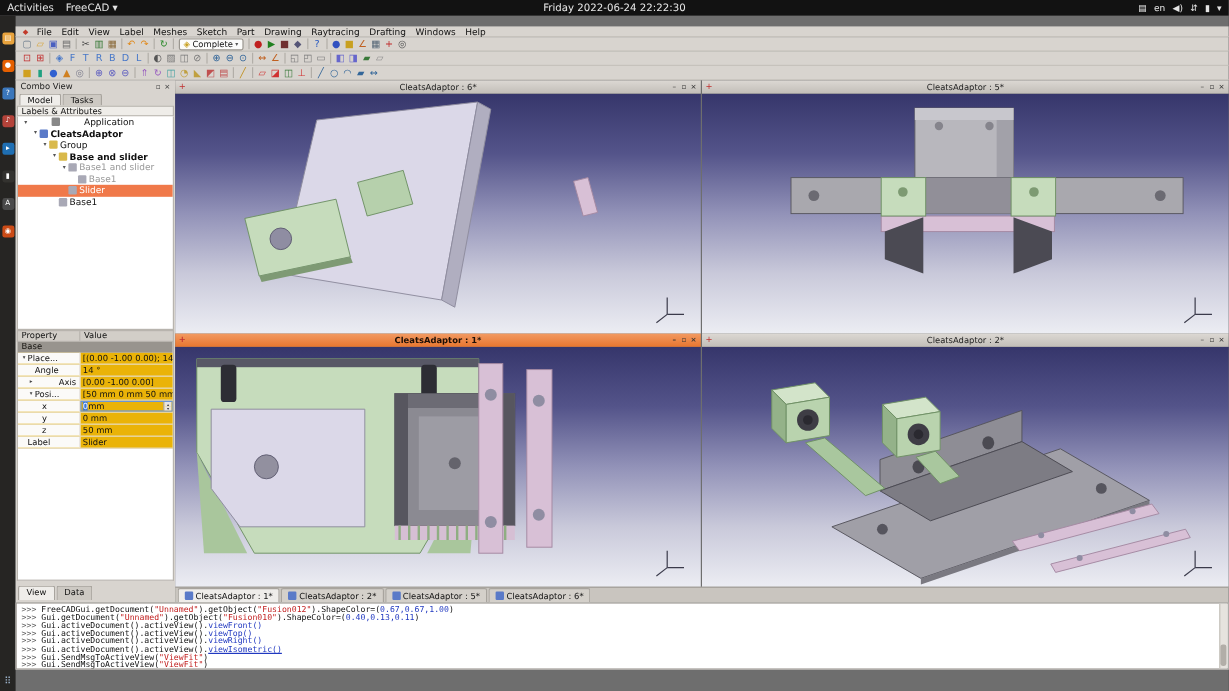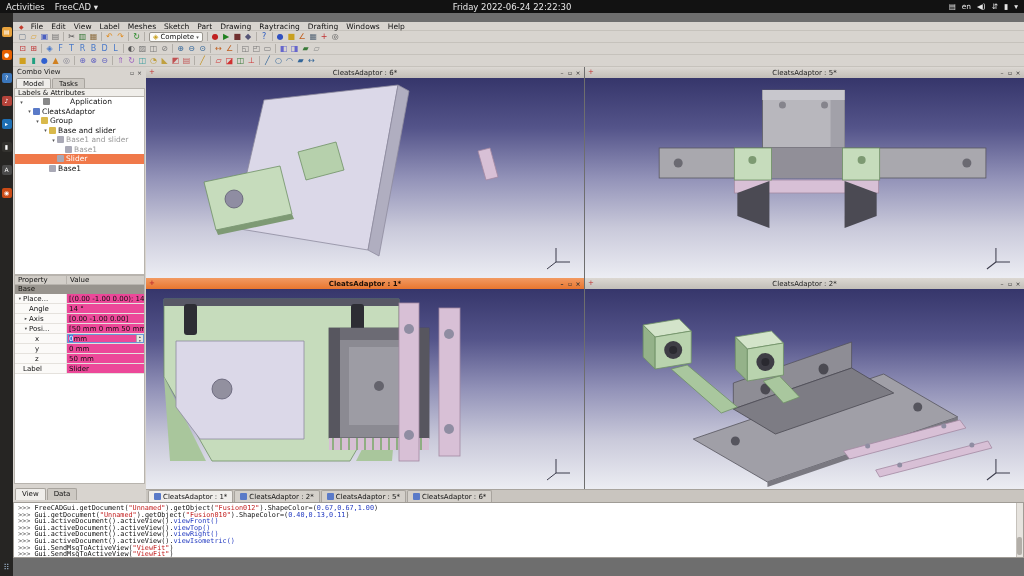--- a/index.html
+++ b/index.html
@@ -46,28 +46,28 @@
   .ctab.active{background:#efedea}
   #labels-hdr{position:absolute;left:1px;right:1px;top:21px;height:9px;background:#efede9;border:1px solid #b8b4ae;
               font-size:7px;line-height:8px;padding-left:3px}
   #tree{position:absolute;left:1px;right:1px;top:30px;height:178px;background:#fff;border:1px solid #b8b4ae;
         border-top:none;overflow:hidden}
   .tree-row{display:flex;align-items:center;height:9.5px;font-size:7.5px;white-space:nowrap}
   .tree-exp{width:7px;font-size:5px;color:#555;text-align:center;flex:none}
   .tree-ico{width:7px;height:7px;border-radius:1px;margin-right:2px;flex:none}
   .tree-row.sel{background:var(--selection);color:#fff}
   .tree-row.muted{color:#999}
-  .tree-row.bold{font-weight:normal}
+  .tree-row.bold{font-weight:bold}
   #prop-hdr{position:absolute;left:1px;right:1px;top:208px;height:10px;background:#d2cec8;border:1px solid #b8b4ae;
             display:flex;align-items:center;font-size:7px}
   .ph-label{width:52px;padding-left:3px;border-right:1px solid #b8b4ae}
   .ph-value{padding-left:3px}
   #prop-body{position:absolute;left:1px;right:1px;top:218px;bottom:18px;background:#fff;border:1px solid #b8b4ae;border-top:none;overflow:hidden}
   #prop-group{background:#98948e;font-size:7px;font-weight:normal;height:9px;line-height:9px;padding-left:3px;color:#15130f}
-  .prop-row{display:flex;height:10px;font-size:7px;border-bottom:1px solid #e5e2dd;background:#ec4899;align-items:stretch}
+  .prop-row{display:flex;height:10px;font-size:7px;border-bottom:1px solid #e5e2dd;background:#eab308;align-items:stretch}
   .pr-label{width:52px;border-right:1px solid #e5e2dd;display:flex;align-items:center;white-space:nowrap;overflow:hidden;background:#fbfaf8}
   .pr-exp{width:6px;font-size:4.5px;color:#444;text-align:center;flex:none}
   .pr-value{flex:1;display:flex;align-items:center;padding-left:2px;white-space:nowrap;overflow:hidden}
   .pr-value.editing{border:1px solid #6a96d8;padding-left:1px}
   .selblue{background:#3a76d6;color:#fff}
   .spin{margin-left:auto;display:flex;flex-direction:column;width:7px;border-left:1px solid #aaa;flex:none}
   .spin span{height:4px;font-size:3.5px;line-height:4px;text-align:center;background:#e8e4df;color:#333}
   #viewdata-tabs{position:absolute;left:0;bottom:2px;height:13px;display:flex;align-items:flex-end;padding-left:2px}
   .vd-tab{font-size:7px;padding:0 6px;background:#cdc9c3;border:1px solid #a8a49e;border-bottom:none;
           border-radius:2px 2px 0 0;height:12px;line-height:11px;margin-right:1px}
@@ -326,21 +326,21 @@
             <span class="pr-value">[(0.00 -1.00 0.00); 14 °; 0 mm 0 ...</span>
           </div>
           <div class="prop-row">
             <span class="pr-label" style="padding-left: 8px;">
               <span class="pr-exp"></span>
               <span>Angle</span>
             </span>
             <span class="pr-value">14 °</span>
           </div>
           <div class="prop-row">
-            <span class="pr-label" style="padding-left: 8px;">
+            <span class="pr-label" style="padding-left: 8px; gap: 20px;">
               <span class="pr-exp">▸</span>
               <span>Axis</span>
             </span>
             <span class="pr-value">[0.00 -1.00 0.00]</span>
           </div>
           <div class="prop-row">
             <span class="pr-label" style="padding-left: 8px;">
               <span class="pr-exp">▾</span>
               <span>Posi...</span>
             </span>
@@ -608,21 +608,21 @@
         <span>CleatsAdaptor : 6*</span>
       </div>
     </div>
 
   <div id="console">
     <div class="pyline"><span style="color: rgb(96, 96, 96);">&gt;&gt;&gt; </span><span style="color: rgb(16, 16, 16);">FreeCADGui.getDocument(</span><span style="color: rgb(194, 32, 32);">"Unnamed"</span><span style="color: rgb(16, 16, 16);">).getObject(</span><span style="color: rgb(194, 32, 32);">"Fusion012"</span><span style="color: rgb(16, 16, 16);">).ShapeColor=(</span><span style="color: rgb(32, 56, 192);">0.67,0.67,1.00</span><span style="color: rgb(16, 16, 16);">)</span></div>
       <div class="pyline"><span style="color: rgb(96, 96, 96);">&gt;&gt;&gt; </span><span style="color: rgb(16, 16, 16);">Gui.getDocument(</span><span style="color: rgb(194, 32, 32);">"Unnamed"</span><span style="color: rgb(16, 16, 16);">).getObject(</span><span style="color: rgb(194, 32, 32);">"Fusion010"</span><span style="color: rgb(16, 16, 16);">).ShapeColor=(</span><span style="color: rgb(32, 56, 192);">0.40,0.13,0.11</span><span style="color: rgb(16, 16, 16);">)</span></div>
       <div class="pyline"><span style="color: rgb(96, 96, 96);">&gt;&gt;&gt; </span><span style="color: rgb(16, 16, 16);">Gui.activeDocument().activeView().</span><span style="color: rgb(32, 56, 192);">viewFront()</span></div>
       <div class="pyline"><span style="color: rgb(96, 96, 96);">&gt;&gt;&gt; </span><span style="color: rgb(16, 16, 16);">Gui.activeDocument().activeView().</span><span style="color: rgb(32, 56, 192);">viewTop()</span></div>
       <div class="pyline"><span style="color: rgb(96, 96, 96);">&gt;&gt;&gt; </span><span style="color: rgb(16, 16, 16);">Gui.activeDocument().activeView().</span><span style="color: rgb(32, 56, 192);">viewRight()</span></div>
-      <div class="pyline"><span style="color: rgb(96, 96, 96);">&gt;&gt;&gt; </span><span style="color: rgb(16, 16, 16);">Gui.activeDocument().activeView().</span><span style="color: rgb(32, 56, 192);">viewIsometric()</span></div>
+      <div class="pyline"><span style="color: rgb(96, 96, 96);">&gt;&gt;&gt; </span><span style="color: rgb(16, 16, 16);">Gui.activeDocument().activeView().</span><span style="color: rgb(32, 56, 192); text-decoration: underline;">viewIsometric()</span></div>
       <div class="pyline"><span style="color: rgb(96, 96, 96);">&gt;&gt;&gt; </span><span style="color: rgb(16, 16, 16);">Gui.SendMsgToActiveView(</span><span style="color: rgb(194, 32, 32);">"ViewFit"</span><span style="color: rgb(16, 16, 16);">)</span></div>
       <div class="pyline"><span style="color: rgb(96, 96, 96);">&gt;&gt;&gt; </span><span style="color: rgb(16, 16, 16);">Gui.SendMsgToActiveView(</span><span style="color: rgb(194, 32, 32);">"ViewFit"</span><span style="color: rgb(16, 16, 16);">)</span></div>
       <div id="con-sb">
       <div id="con-thumb"></div>
     </div>
   </div>
 
 
 </div>
 

